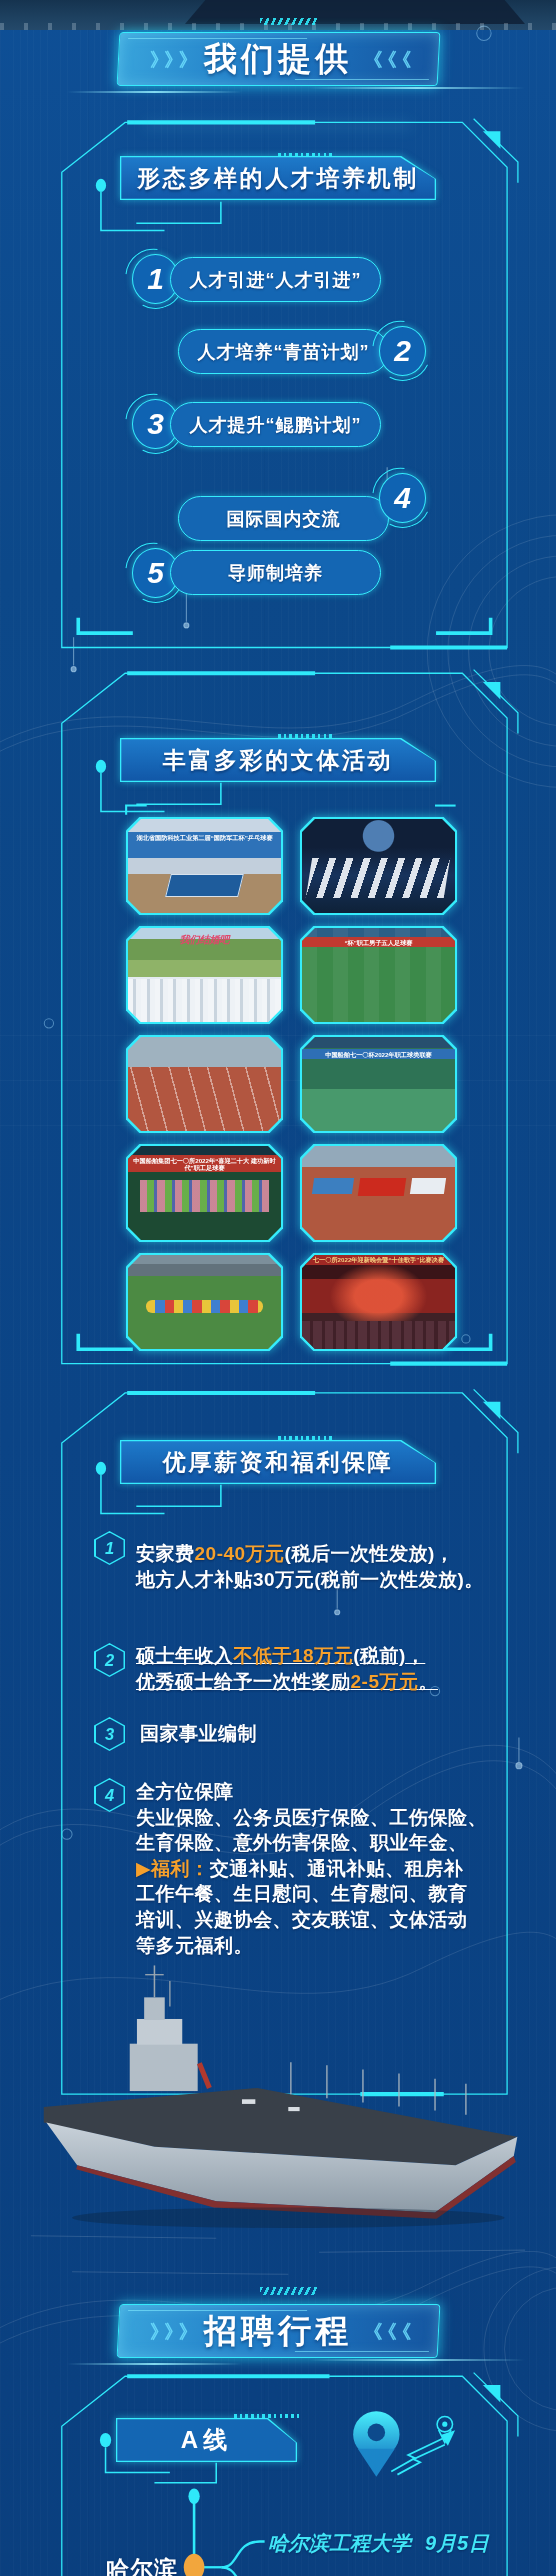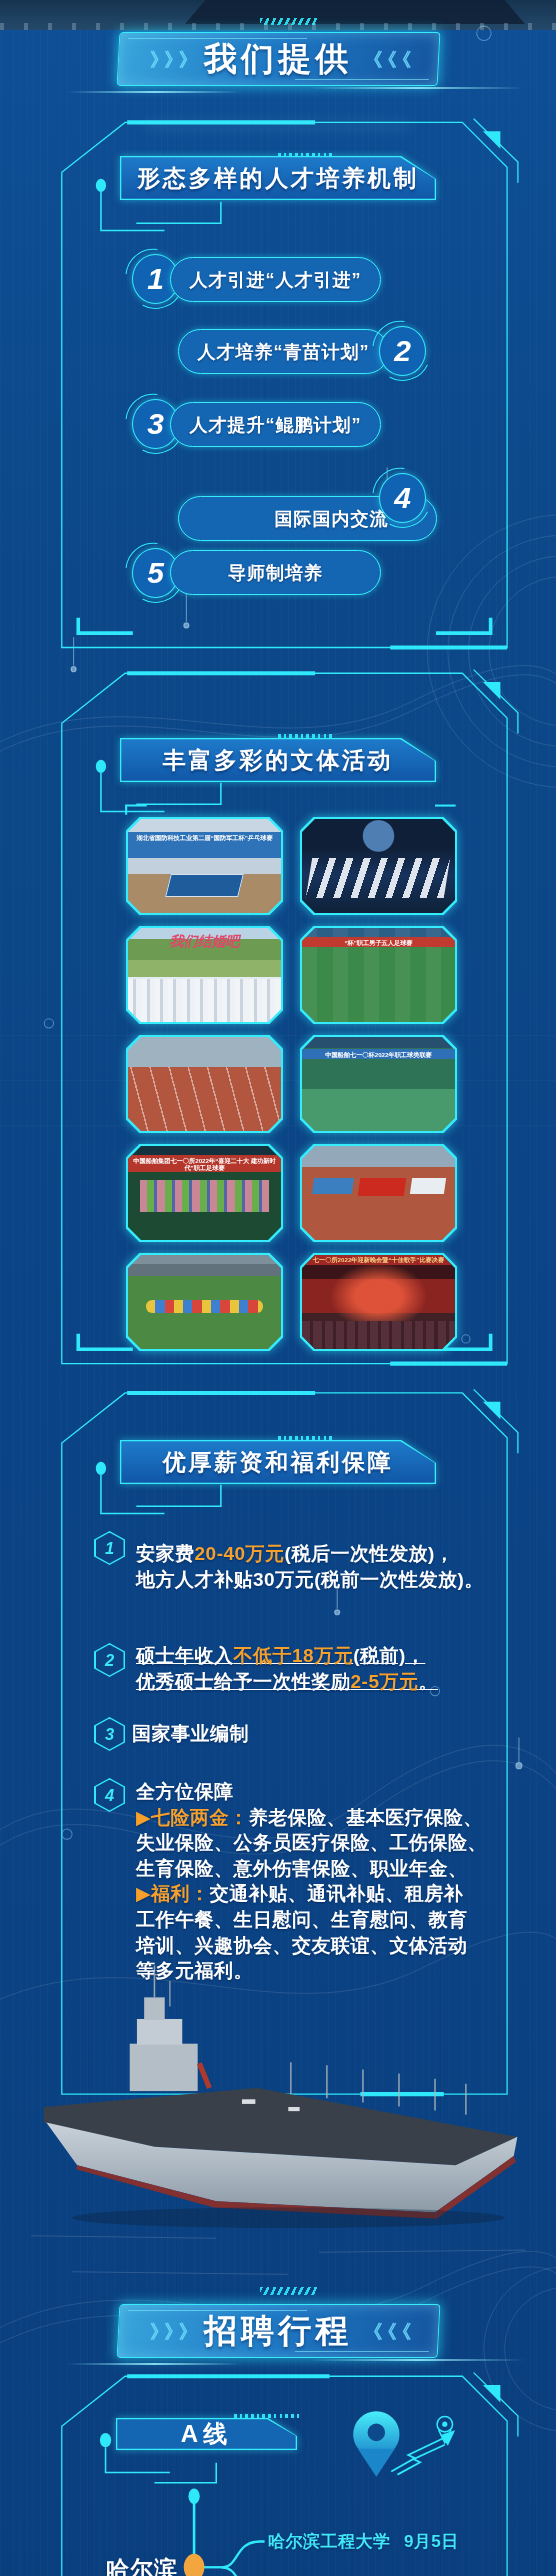--- a/index.html
+++ b/index.html
@@ -51,21 +51,21 @@
   .oct{position:absolute;inset:0;background:#35ecfc;}
   .ph-i{position:absolute;inset:1.8px;overflow:hidden;}
   .ban{position:absolute;left:0;right:0;color:#fff;font-size:6.2px;font-weight:700;text-align:center;line-height:1.15;padding:1.5px 3.1px;}
   .p1 .ph-i{background:linear-gradient(180deg,#c8d6e4 0 14%,#2e72b8 14% 42%,#c2cfdc 42% 58%,#a98b68 58% 100%);}
   .p1 .tbl{position:absolute;left:26%;top:58%;width:46%;height:22%;background:#1e5c9c;border:1px solid #d8e2ec;transform:skewX(-14deg);}
   .p2 .ph-i{background:radial-gradient(ellipse at 50% 18%,rgba(95,150,210,.8) 0 14%,rgba(0,0,0,0) 15%),linear-gradient(180deg,#101f38 0 30%,#17335c 60%,#0e2138 100%);}
   .p2 .row{position:absolute;bottom:16%;left:5%;right:5%;height:42%;transform:skewX(-9deg);
     background:repeating-linear-gradient(100deg,rgba(240,244,250,.92) 0 6.7px,rgba(20,40,70,0) 6.7px 17px);}
   .p3 .ph-i{background:linear-gradient(180deg,#b9d3e4 0 12%,#6e9b52 12% 34%,#8fb368 34% 52%,#e4ebf1 52% 100%);}
   .p3 .crowd{position:absolute;top:54%;bottom:0;left:0;right:0;background:repeating-linear-gradient(90deg,#f2f5f8 0 5.2px,#c9d4de 5.2px 8.2px,#eef2f6 8.2px 13.4px);}
-  .p3 .script{position:absolute;top:5%;left:0;right:0;text-align:center;color:#e0476b;font-size:14px;font-weight:700;font-style:italic;}
+  .p3 .script{position:absolute;top:5%;left:0;right:0;text-align:center;color:#e0476b;font-size:10px;font-weight:700;font-style:italic;}
   .p4 .ph-i{background:repeating-linear-gradient(90deg,rgba(255,255,255,.06) 0 15.5px,transparent 15.5px 31px),linear-gradient(180deg,#2c5f86 0 10%,#3c8a4a 10% 100%);}
   .p4 .ban{top:10%;background:#c03a30;}
   .p5 .ph-i{background:linear-gradient(180deg,#9fb2bf 0 32%,#b25640 32% 100%);}
   .p5 .lanes{position:absolute;top:32%;bottom:0;left:0;right:0;background:repeating-linear-gradient(75deg,rgba(255,255,255,.45) 0 1.5px,transparent 1.5px 18.5px);}
   .p6 .ph-i{background:linear-gradient(180deg,#274f6e 0 12%,#2e7355 12% 55%,#48996c 55% 100%);}
   .p6 .ban{top:13%;background:#2e6fb5;}
   .p7 .ph-i{background:linear-gradient(180deg,#15333f 0 11%,#1d4a33 11% 100%);}
   .p7 .ban{top:10%;background:#b5372c;}
   .p7 .team{position:absolute;top:36%;left:8%;right:8%;height:34%;opacity:.85;
     background:repeating-linear-gradient(90deg,#e891a8 0 7.2px,#76c04e 7.2px 14.4px,#5a6ac0 14.4px 17.5px);}
@@ -89,27 +89,27 @@
   .s3block .o{color:#f5a02c;}
   
   .shipwrap{left:0;top:2012px;width:556px;height:283px;overflow:hidden;}
   .sky{position:absolute;left:0;top:0;width:100%;height:111px;background:linear-gradient(180deg,#7b93a6,#597a93 70%,#4d7089);}
   .sea{position:absolute;left:0;top:111px;width:100%;height:173px;background:linear-gradient(180deg,#2e6f9e 0%,#1d5480 45%,#123a5c 100%);}
   .hill{position:absolute;left:417px;top:66px;width:139px;height:41px;background:#3a4c5e;clip-path:polygon(0 100%,18% 42%,34% 58%,55% 18%,75% 40%,100% 8%,100% 100%);}
   .bwater{position:absolute;left:-5.2px;top:94px;width:397px;height:11.3px;background:#203d56;border-top:1px solid #5d7a90;}
   .lhouse{position:absolute;left:354px;top:78px;width:4.6px;height:17.5px;background:#d8dde2;border-top:2.6px solid #8a2f28;}
   .shipfade{position:absolute;left:0;bottom:0;width:100%;height:41px;background:linear-gradient(180deg,rgba(10,62,124,0),#0a3e7c 92%);}
   
-  .abox{width:181px;height:32px;filter:drop-shadow(0 0 3.6px rgba(47,233,250,.5));text-align:center;}
+  .abox{width:181px;height:44px;filter:drop-shadow(0 0 3.6px rgba(47,233,250,.5));text-align:center;}
   .abox .ob{position:absolute;inset:0;background:#35ecfc;clip-path:polygon(0 0,84% 0,100% 56%,100% 100%,0 100%);}
   .abox .ib{position:absolute;inset:1.3px;background:#1466b3;clip-path:polygon(0 0,84% 0,100% 56%,100% 100%,0 100%);
     display:flex;align-items:center;justify-content:center;color:#fff;font-size:24px;font-weight:900;letter-spacing:5.2px;}
   
   .city{width:120px;text-align:right;color:#fff;font-size:23px;font-weight:900;letter-spacing:1px;text-shadow:0 1px 2.6px rgba(0,25,70,.6);}
-  .stop{color:#41e6f7;font-size:17px;font-weight:700;letter-spacing:0.5px;white-space:nowrap;text-shadow:0 1px 2.1px rgba(0,25,70,.5);}
+  .stop{color:#41e6f7;font-size:20px;font-weight:700;letter-spacing:0.5px;white-space:nowrap;text-shadow:0 1px 2.1px rgba(0,25,70,.5);font-style:italic;}
   .stop .date{margin-left:13.4px;}
   .glow{background:rgba(120,240,255,.3);filter:blur(6.7px);}
 </style>
 </head>
 <body>
 
 <div id="canvas">
   <div class="stripes"></div>
 
   <div class="abs topstrip">
@@ -329,21 +329,21 @@
       <span>2</span>
     </div>
 
   <div class="abs numc" style="left:132px;top:399px;">
       <span>3</span>
     </div>
   <div class="abs pill" style="left:170px;top:402px;width:209px;">
       <span>人才提升“鲲鹏计划”</span>
     </div>
 
-  <div class="abs pill" style="left:178px;top:496px;width:209px;padding-left:48px;">
+  <div class="abs pill" style="left:178px;top:496px;width:209px;">
       <span>国际国内交流</span>
     </div>
   <div class="abs numc" style="left:379px;top:473px;">
       <span>4</span>
     </div>
 
   <div class="abs numc" style="left:132px;top:548px;">
       <span>5</span>
     </div>
   <div class="abs pill" style="left:170px;top:550px;width:209px;">
@@ -460,33 +460,32 @@
     <div><span class="w">硕士年收入</span><span class="o">不低于18万元</span><span class="w">(税前)，</span></div>
     <div><span class="w">优秀硕士给予一次性奖励</span><span class="o">2-5万元</span><span class="w">。</span></div>
   </div>
 
   <div class="abs hex" style="left:94px;top:1717px;">
     <div class="ho"></div>
       <div class="hi">
         <span>3</span>
       </div>
   </div>
-  <div class="abs s3block" style="left:132px;top:1721px;width:361px;">
+  <div class="abs s3block" style="left:140px;top:1721px;width:361px;">
     <div><span class="w">国家事业编制</span></div>
   </div>
 
   <div class="abs hex" style="left:94px;top:1778px;">
     <div class="ho"></div>
       <div class="hi">
         <span>4</span>
       </div>
   </div>
   <div class="abs s3block" style="left:136px;top:1779px;width:366px;">
     <div><span class="w">全方位保障</span></div>
-    <div><span class="o">▶七险两金：</span><span class="w">养老保险、基本医疗保险、</span></div>
     <div><span class="w">失业保险、公务员医疗保险、工伤保险、</span></div>
     <div><span class="w">生育保险、意外伤害保险、职业年金、</span></div>
     <div><span class="o">▶福利：</span><span class="w">交通补贴、通讯补贴、租房补</span></div>
     <div><span class="w">工作午餐、生日慰问、生育慰问、教育</span></div>
     <div><span class="w">培训、兴趣协会、交友联谊、文体活动</span></div>
     <div><span class="w">等多元福利。</span></div>
   </div>
 
   <div class="abs shipwrap" style="z-index:-1;">
     <div class="sky"></div>

